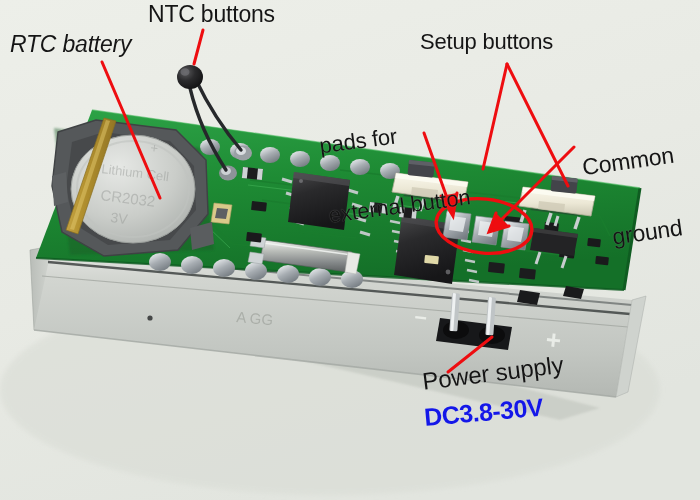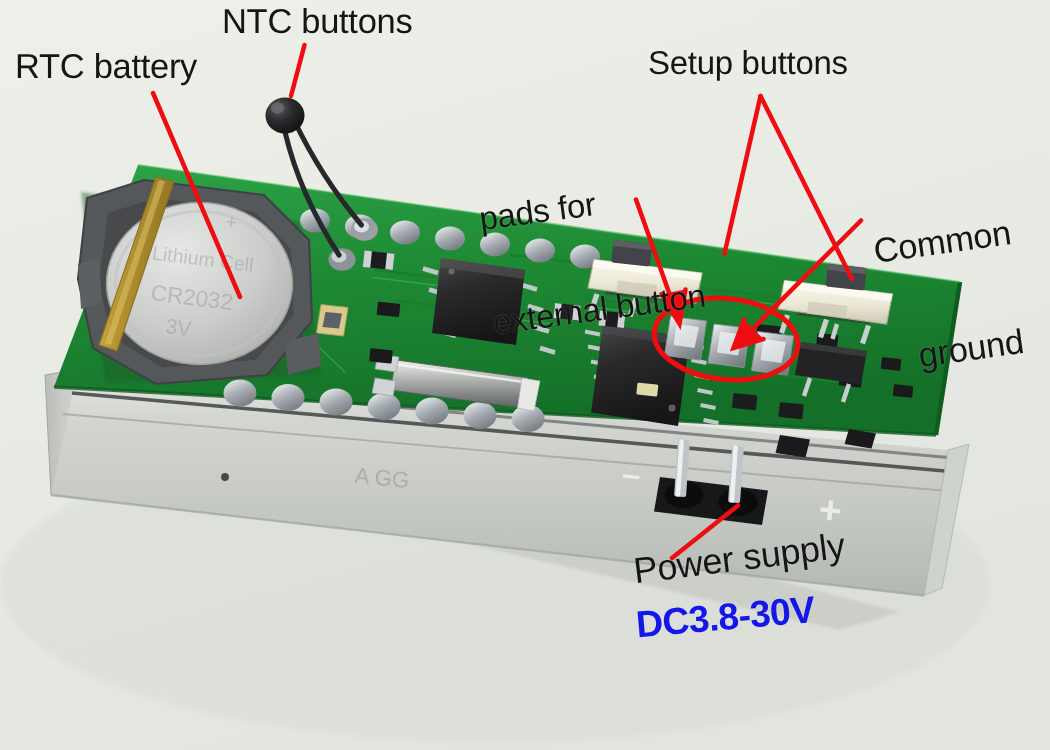--- a/index.html
+++ b/index.html
@@ -14,24 +14,24 @@
   .lbl{
     position:absolute;
     color:#151515;
     font-family:"Liberation Sans", sans-serif;
     white-space:pre;
     line-height:1.06;
     letter-spacing:-0.2px;
     text-shadow:0 0 1px rgba(255,255,255,.35);
   }
   .lbl-blue{color:#1417e8;font-weight:bold;letter-spacing:-0.5px;}
-  #lbl-rtc{left:10px;top:32px;font-size:23px;}
+  #lbl-rtc{left:10px;top:32px;font-size:23px;font-style:italic;}
   #lbl-ntc{left:148px;top:2px;font-size:23px;}
   #lbl-pads{left:312px;top:88px;font-size:22px;transform:rotate(-7.5deg);transform-origin:0 0;}
-  #lbl-setup{left:432px;top:30px;font-size:22px;}
+  #lbl-setup{left:420px;top:30px;font-size:22px;}
   #lbl-common{left:574px;top:107px;font-size:23px;transform:rotate(-8deg);transform-origin:0 0;}
   #lbl-power{left:421px;top:369px;font-size:24px;transform:rotate(-7deg);transform-origin:0 0;}
   #lbl-dc{left:423px;top:404px;font-size:25px;transform:rotate(-5deg);transform-origin:0 0;}
 </style>
 </head>
 <body>
 
 <svg id="scene" viewBox="0 0 700 500" xmlns="http://www.w3.org/2000/svg">
   <defs>
     <linearGradient id="bgGrad" x1="0" y1="0" x2="0.4" y2="1">

